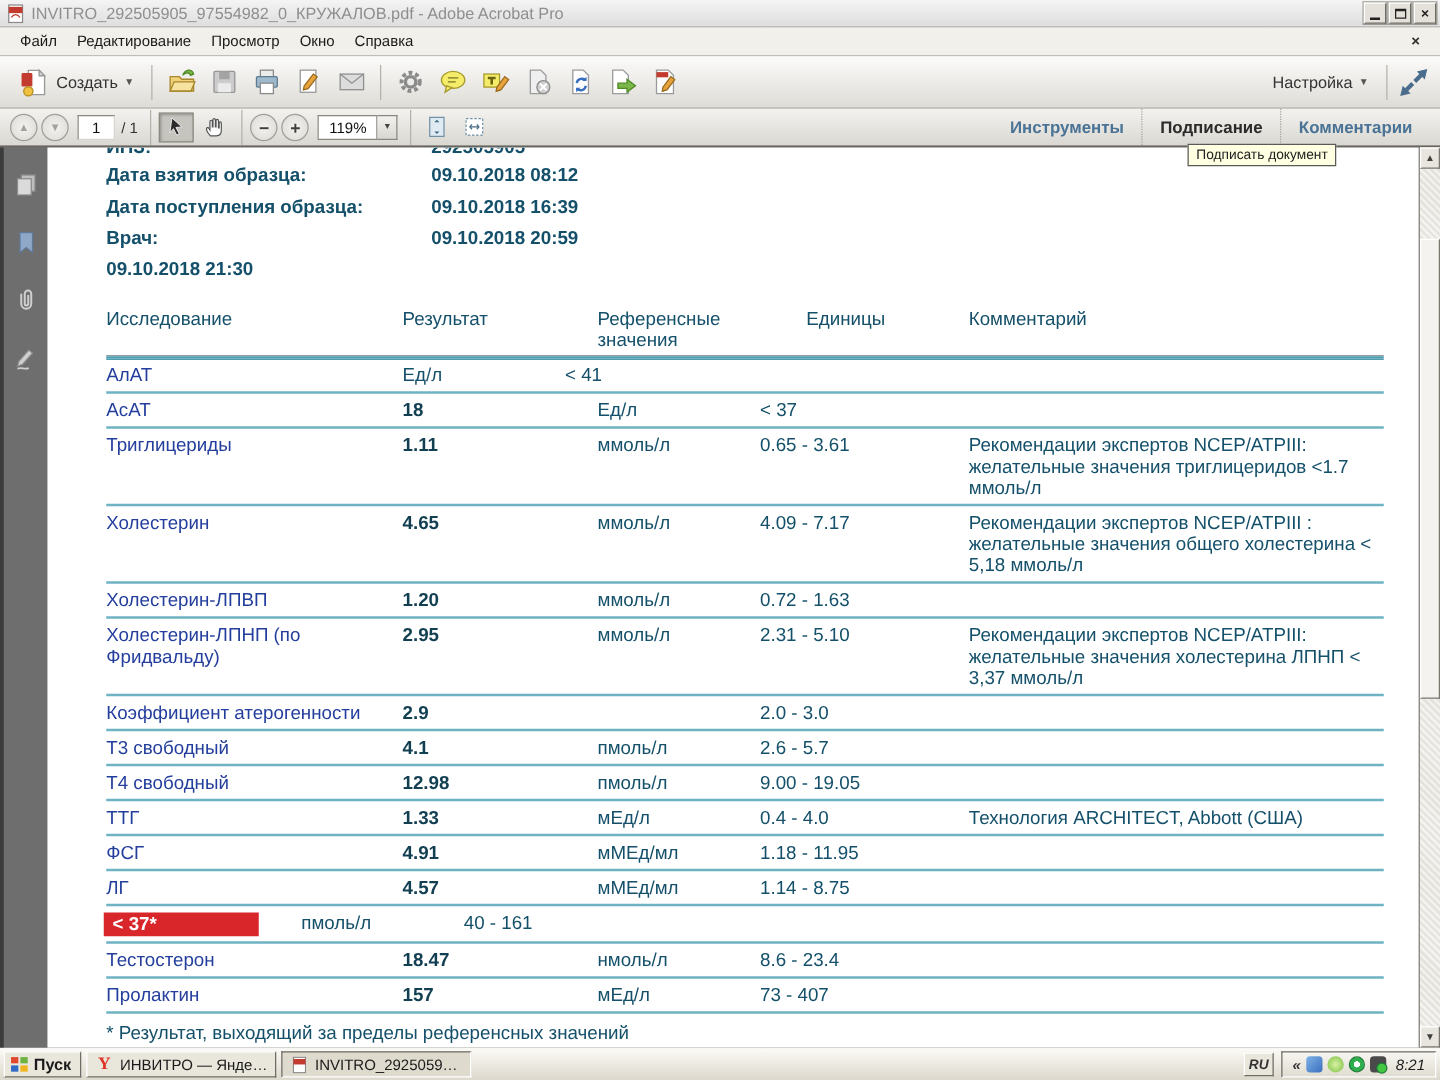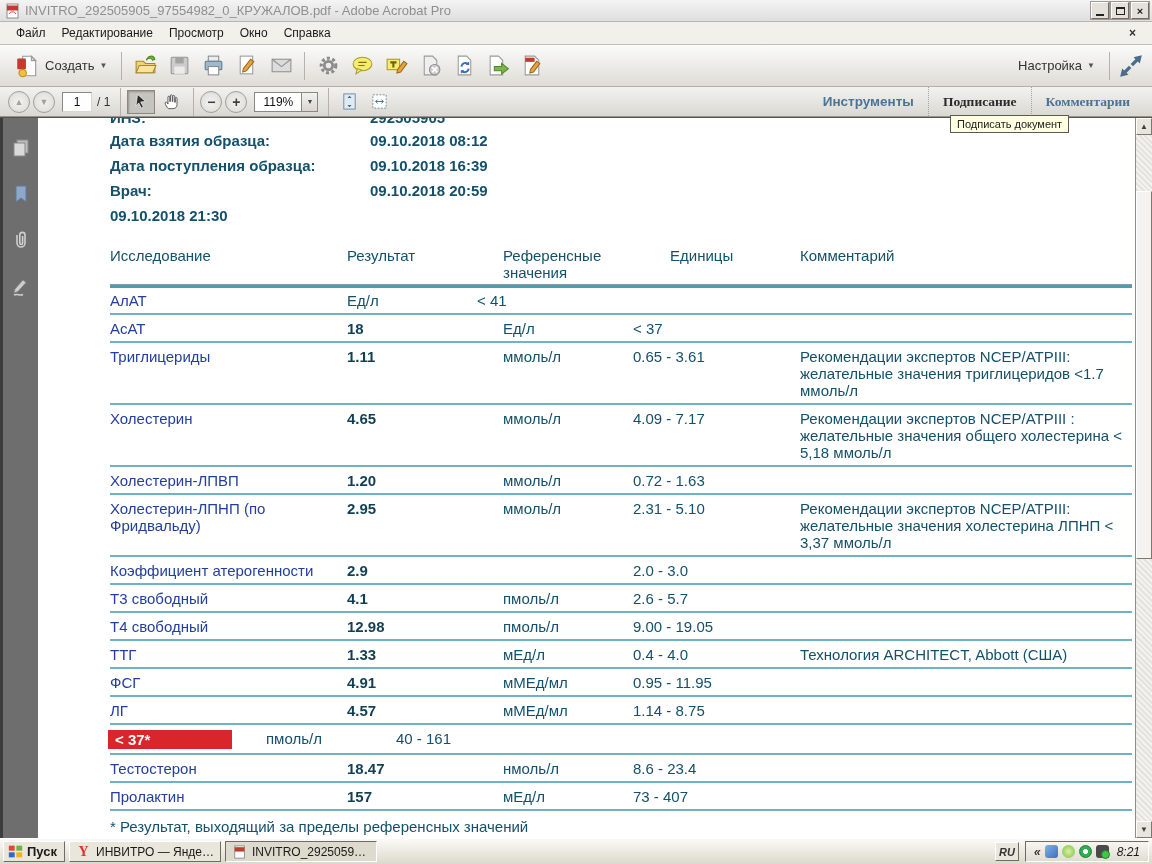--- a/index.html
+++ b/index.html
@@ -49,33 +49,33 @@
   .tool-btn { width:28px; height:24px; display:flex; align-items:center; justify-content:center; margin-right:2px; }
   .tool-btn svg { width:19px; height:19px; }
   .tool-btn.pressed { background:#c6c4be; border:1px solid #8b897f; box-shadow:inset 1px 1px 2px rgba(0,0,0,.25); }
   .zoom-box { display:flex; margin:0 4px; }
   .zoom-value { width:48px; height:20px; background:#fff; border:1px solid #8b897f; font-size:12px; color:#111;
     display:flex; align-items:center; justify-content:center; }
   .zoom-arrow { width:16px; height:20px; background:linear-gradient(#f2f2f0,#d8d6d0); border:1px solid #8b897f;
     border-left:none; display:flex; align-items:center; justify-content:center; font-size:7px; color:#444; }
   .panel-tabs { margin-left:auto; display:flex; align-items:stretch; height:100%; }
   .panel-tab { font-size:13.5px; font-weight:bold; color:#4a7396; padding:0 14px; display:flex; align-items:center; }
-  .panel-tab + .panel-tab { border-left:1px dotted #a7a49c;font-family:Liberation Serif, serif; }
+  .panel-tab + .panel-tab { border-left:1px dotted #a7a49c; }
   .panel-tab.active { color:#2b2b2b; }
   .tooltip { position:absolute; left:950px; top:28px; z-index:60; background:#ffffe1; border:1px solid #5a5a5a;
     font-size:11px; color:#222; padding:2px 6px; white-space:nowrap; }
 
   
   .main { height:721px; display:flex; background:#8a8a8a; border-top:1px solid #55544f; position:relative; }
   .sidepanel { width:38px; background:#6e6e6e; border-left:3px solid #3c3c3c; display:flex; flex-direction:column;
     align-items:center; padding-top:18px; gap:22px; flex:0 0 auto; }
   .sp-icon { width:24px; height:24px; display:flex; align-items:center; justify-content:center; }
   .sp-icon svg { width:22px; height:22px; }
 
-  .page { flex:1 1 auto; background:#fff; overflow:hidden; padding-left:72px; color:#14506a; }
+  .page { flex:1 1 auto; background:#fff; overflow:hidden; padding-left:47px; color:#14506a; }
   .clip-row { height:10px; overflow:hidden; }
   .meta-row { display:flex; height:25px; align-items:center; font-size:15px; font-weight:bold; color:#14506a; }
   .clip-row .meta-row { margin-top:-13px; }
   .m-label { width:260px; flex:0 0 auto; }
 
   .doc-table { margin-top:14px; width:1022px; font-size:15px; }
   .t-row { display:flex; border-bottom:2px solid #6db3c4; }
   .t-row.head { border-bottom:2px solid #4d9cb0; box-shadow:0 -1px 0 0 #8d9aa0 inset, 0 1px 0 0 #4d9cb0; }
   .cell { padding:5px 6px 4px 0; line-height:17px; }
   .c-name { width:237px; color:#233e9c; }
@@ -437,21 +437,21 @@
         <span class="cell c-name">ТТГ</span>
         <span class="cell c-result"><span class="result-text">1.33</span></span>
         <span class="cell c-units">мЕд/л</span>
         <span class="cell c-ref">0.4 - 4.0</span>
         <span class="cell c-comment">Технология ARCHITECT, Abbott (США)</span>
       </div>
         <div class="t-row">
         <span class="cell c-name">ФСГ</span>
         <span class="cell c-result"><span class="result-text">4.91</span></span>
         <span class="cell c-units">мМЕд/мл</span>
-        <span class="cell c-ref">0.95 - 11.95</span>
+        <span class="cell c-ref">1.18 - 11.95</span>
         <span class="cell c-comment"></span>
       </div>
         <div class="t-row">
         <span class="cell c-name">ЛГ</span>
         <span class="cell c-result"><span class="result-text">4.57</span></span>
         <span class="cell c-units">мМЕд/мл</span>
         <span class="cell c-ref">1.14 - 8.75</span>
         <span class="cell c-comment"></span>
       </div>
         <div class="t-row flag-low">

